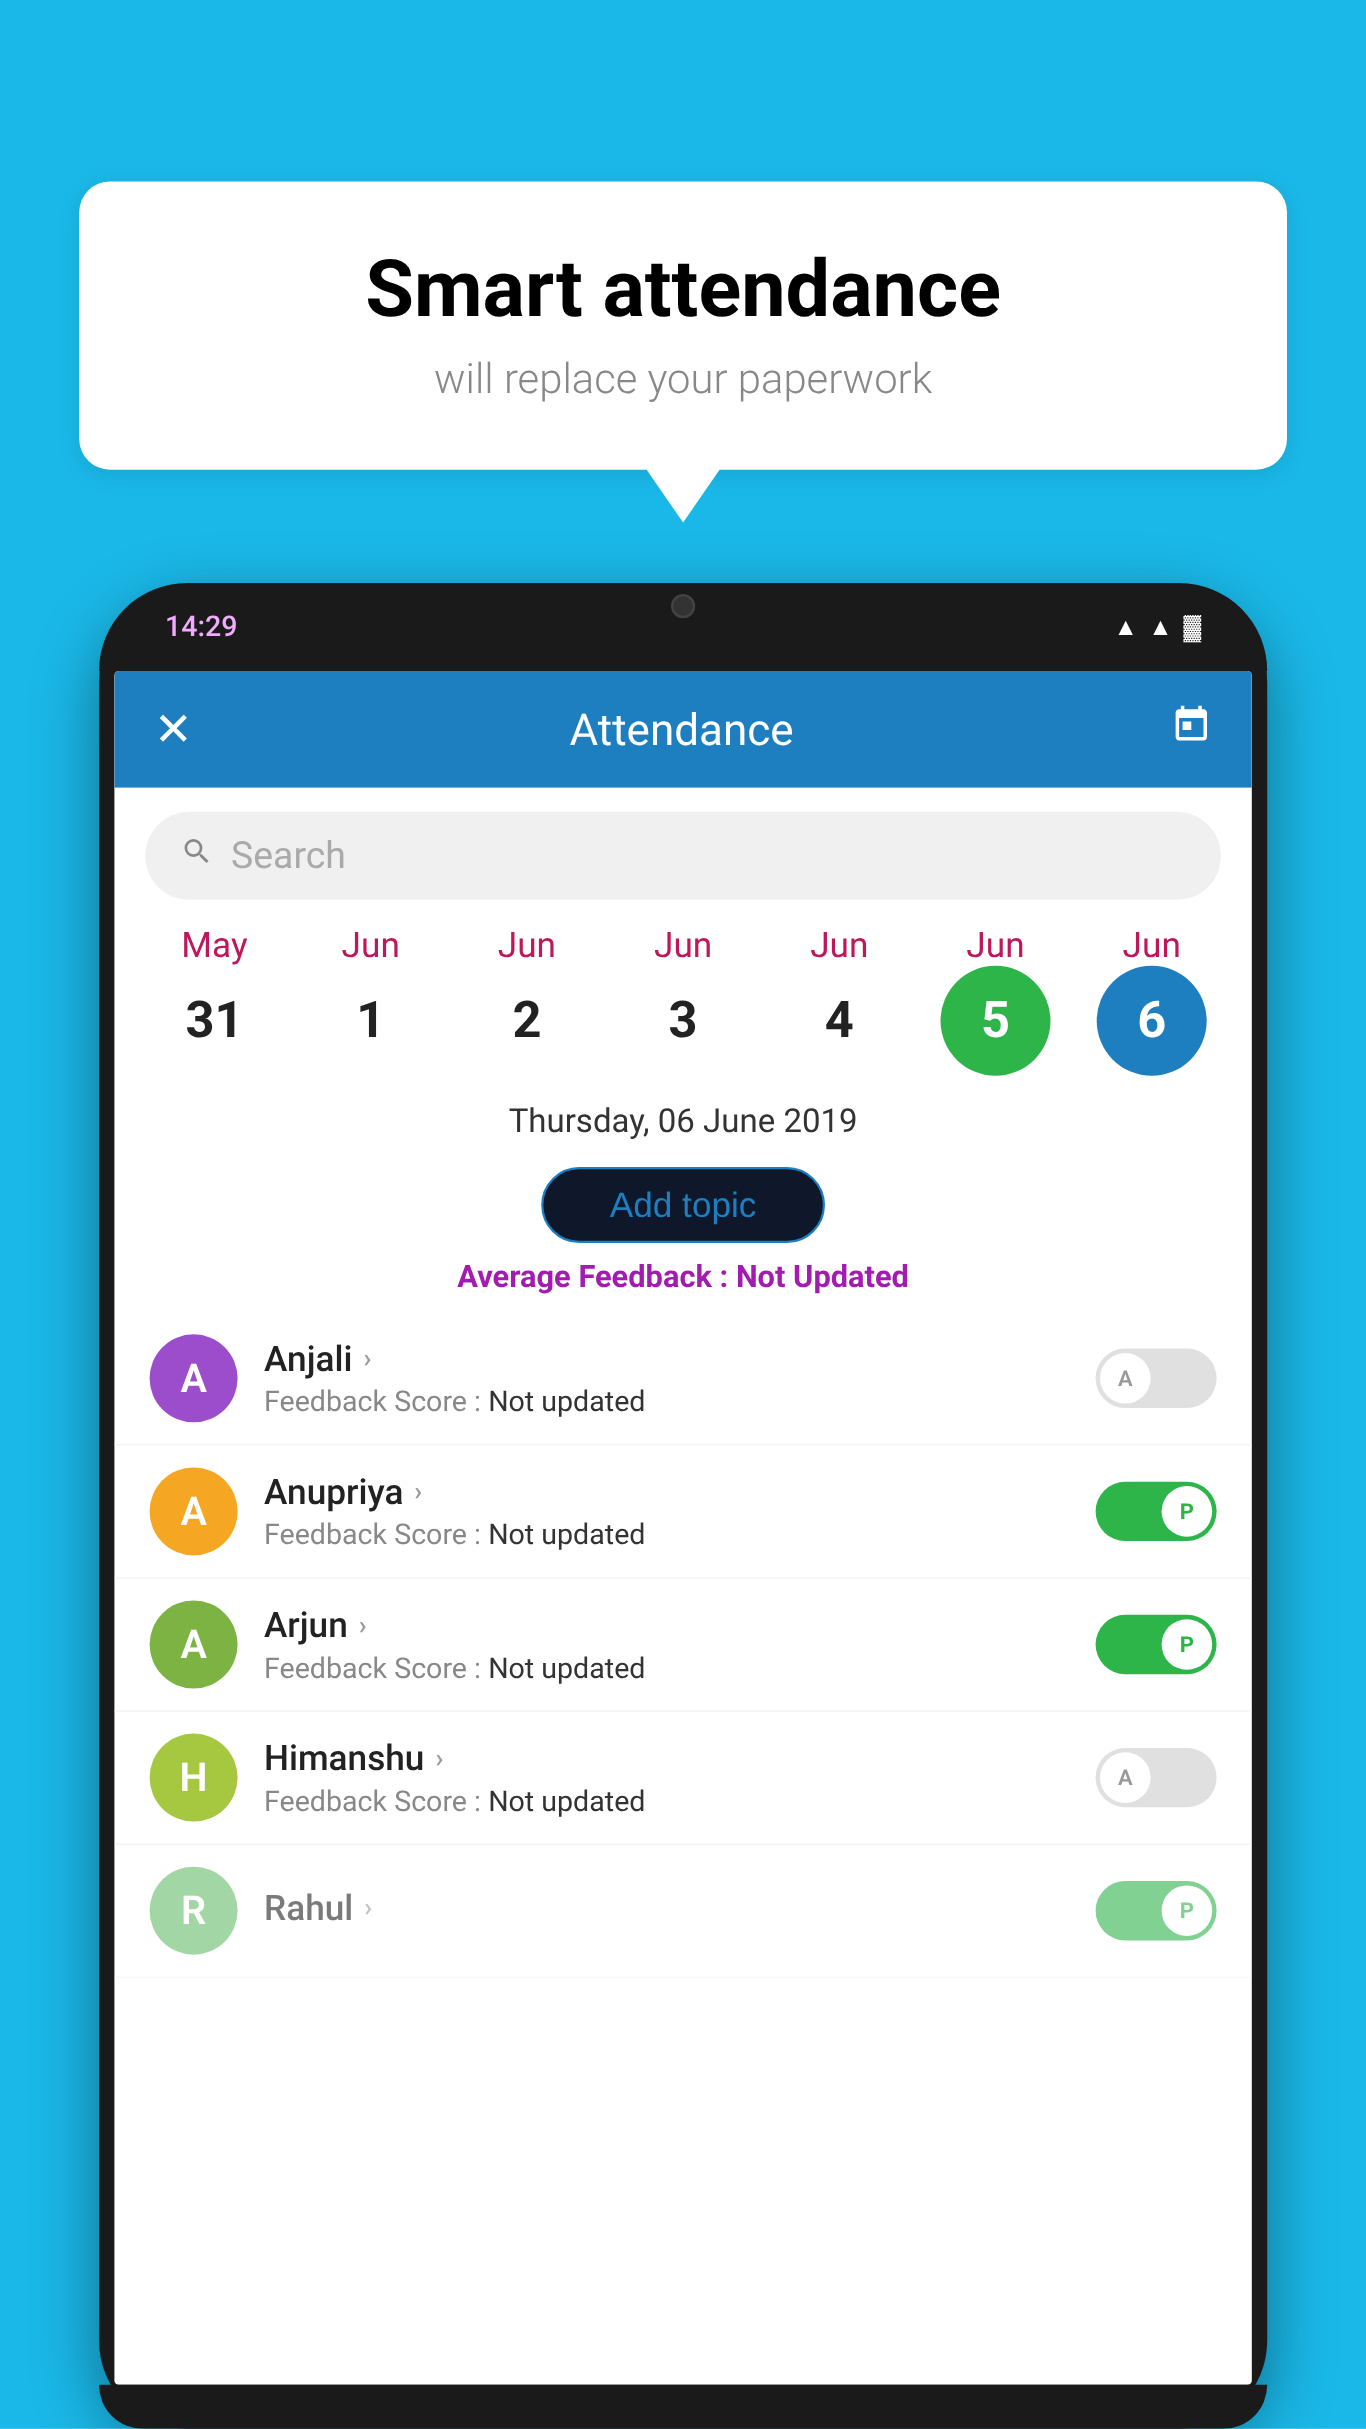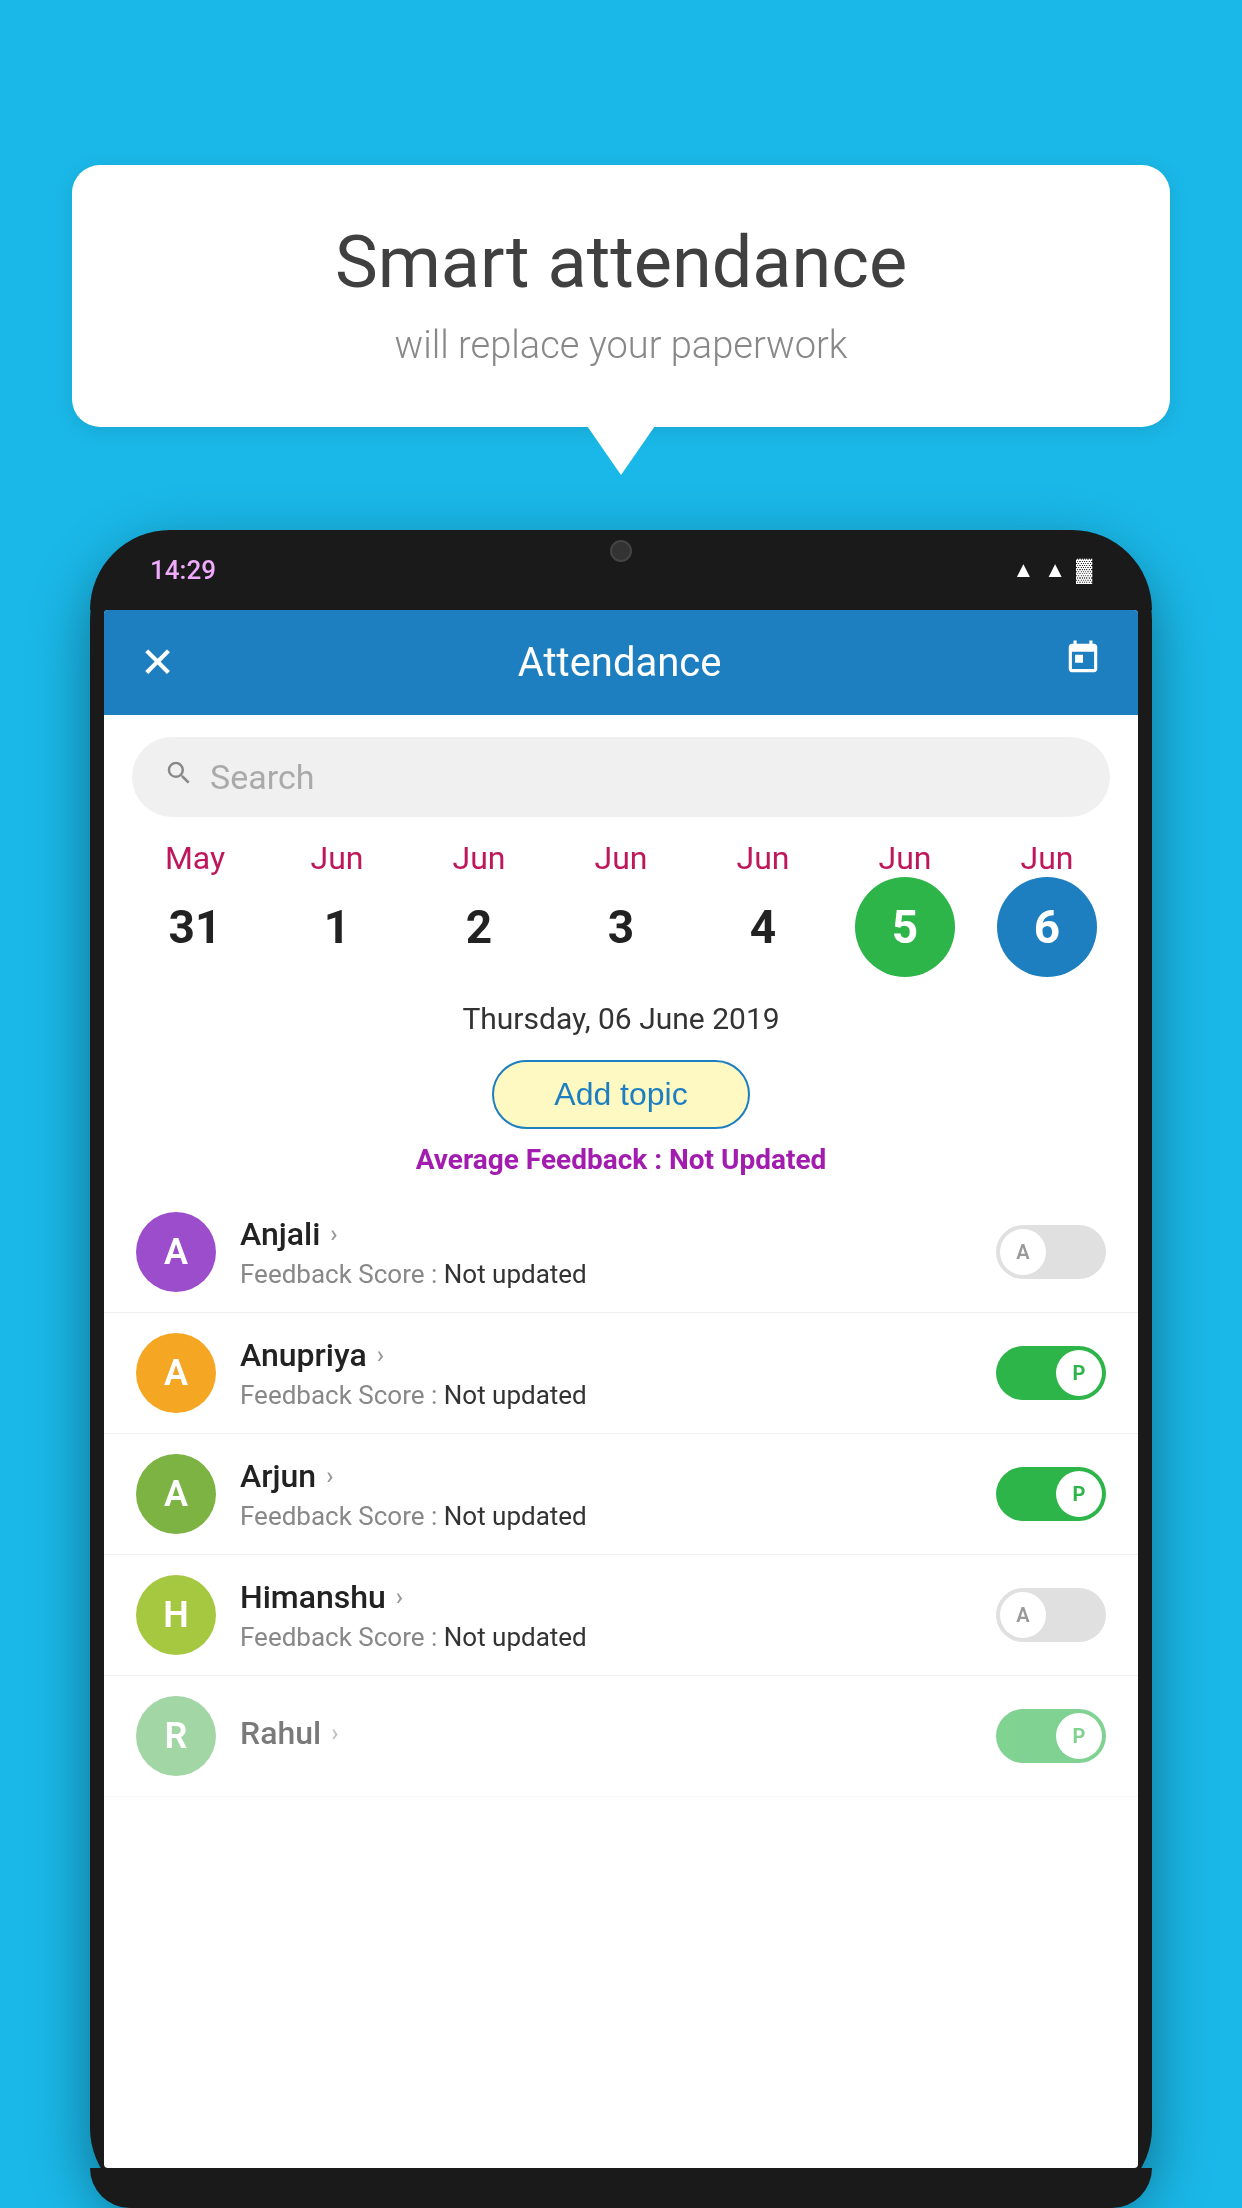--- a/index.html
+++ b/index.html
@@ -32,22 +32,22 @@
       left: 50%;
       transform: translateX(-50%);
       width: 0;
       height: 0;
       border-left: 36px solid transparent;
       border-right: 36px solid transparent;
       border-top: 52px solid white;
     }
     .bubble-title {
       font-size: 72px;
-      color: #404040;
-      font-weight: 400;
+      color: #000000;
+      font-weight: 700;
       margin-bottom: 18px;
     }
     .bubble-subtitle {
       font-size: 38px;
       color: #888;
       font-weight: 300;
     }
 
     
     .phone-frame {
@@ -217,21 +217,21 @@
       padding: 16px 0 10px;
       font-size: 30px;
       color: #333;
     }
 
     
     .add-topic-btn {
       display: block;
       margin: 14px auto;
       border: 2px solid #1e7fc0;
-      background: #fef9c3;
+      background: #0f172a;
       color: #1e7fc0;
       border-radius: 50px;
       padding: 14px 60px;
       font-size: 32px;
       cursor: pointer;
       width: fit-content;
     }
 
     
     .avg-feedback {

